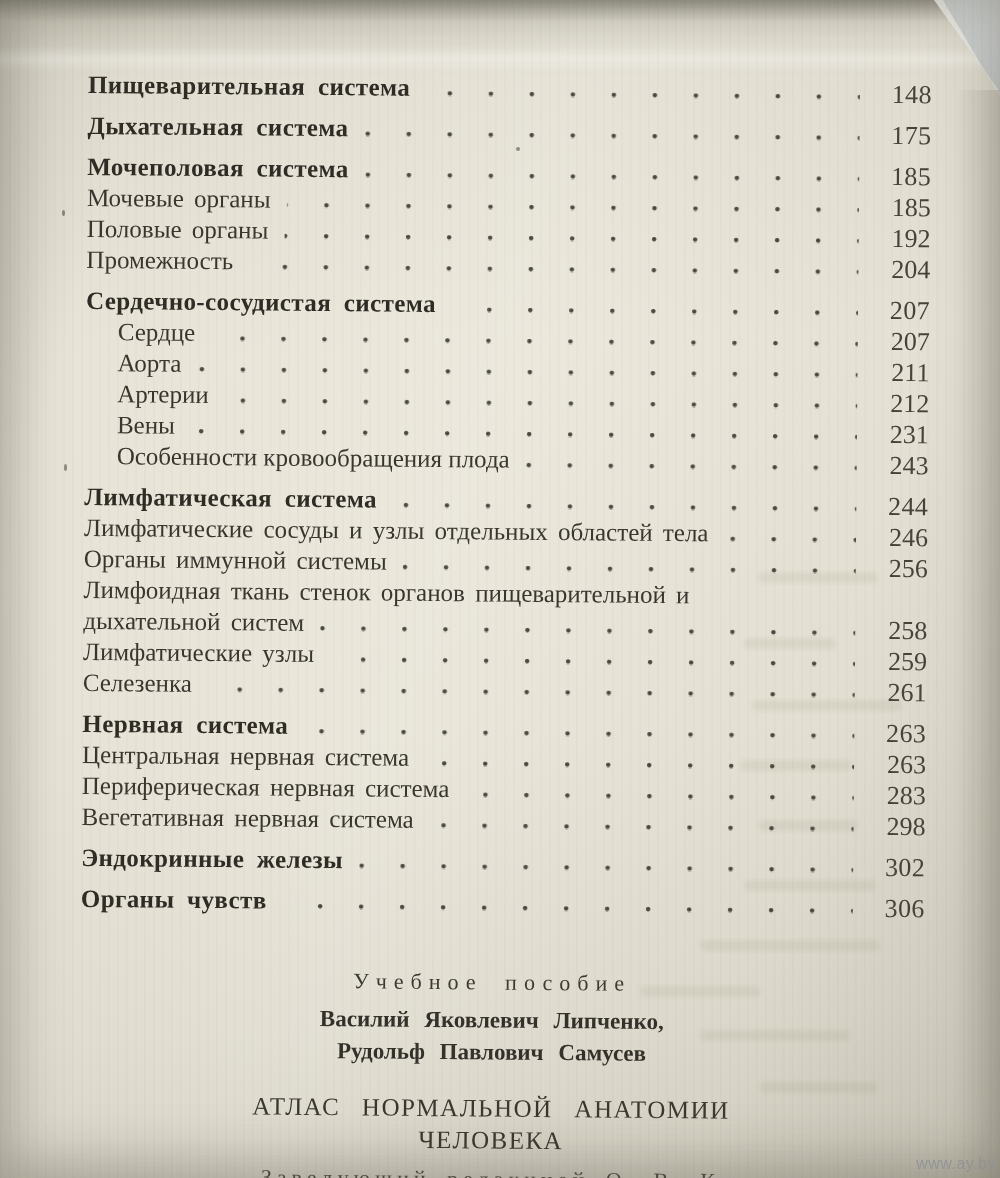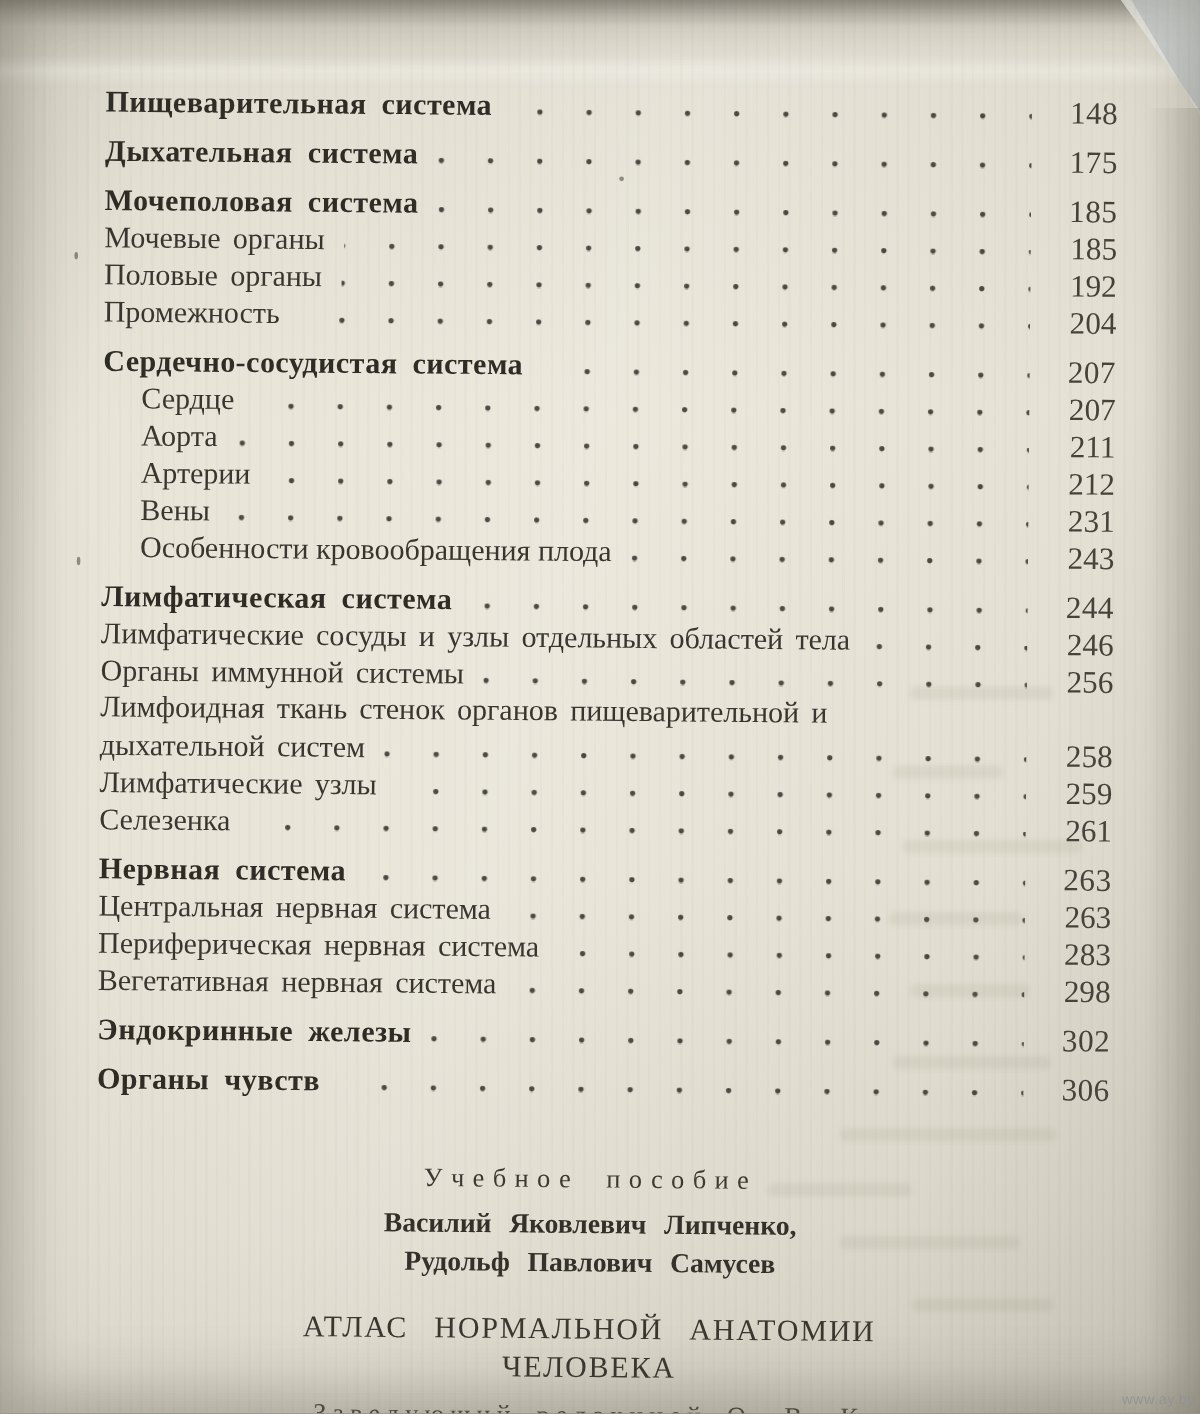--- a/index.html
+++ b/index.html
@@ -49,21 +49,21 @@
 
   .colophon-line{position:absolute;left:40px;width:920px;text-align:center;white-space:nowrap;}
   .edition{top:966px;font-size:22px;letter-spacing:7px;word-spacing:10px;color:#3c3930;}
   .author1{top:1004px;font-size:23px;font-weight:700;word-spacing:9px;color:#33302a;}
   .author2{top:1036px;font-size:23px;font-weight:700;word-spacing:9px;color:#33302a;}
   .title1{top:1091px;font-size:25px;letter-spacing:1.5px;word-spacing:14px;color:#3a372f;}
   .title2{top:1123px;font-size:25px;letter-spacing:1.5px;word-spacing:14px;color:#3a372f;}
   .partial{top:1163px;font-size:22px;line-height:26px;letter-spacing:5px;word-spacing:6px;color:#4a473e;}
 
   .watermark{position:absolute;right:4px;bottom:5px;font-family:"Liberation Sans",sans-serif;
-    font-size:12px;color:#8f9296;letter-spacing:0.5px;opacity:0.9;}
+    font-size:16px;color:#8f9296;letter-spacing:0.5px;opacity:0.9;}
 
   .bleed{position:absolute;height:11px;border-radius:5px;background:rgba(128,132,96,0.10);filter:blur(2px);pointer-events:none;}
   .speck{position:absolute;background:rgba(70,66,56,0.55);border-radius:50%;pointer-events:none;}
 </style>
 </head>
 <body>
 
 <div class="photo">
 
   <div class="top-edge"></div>

